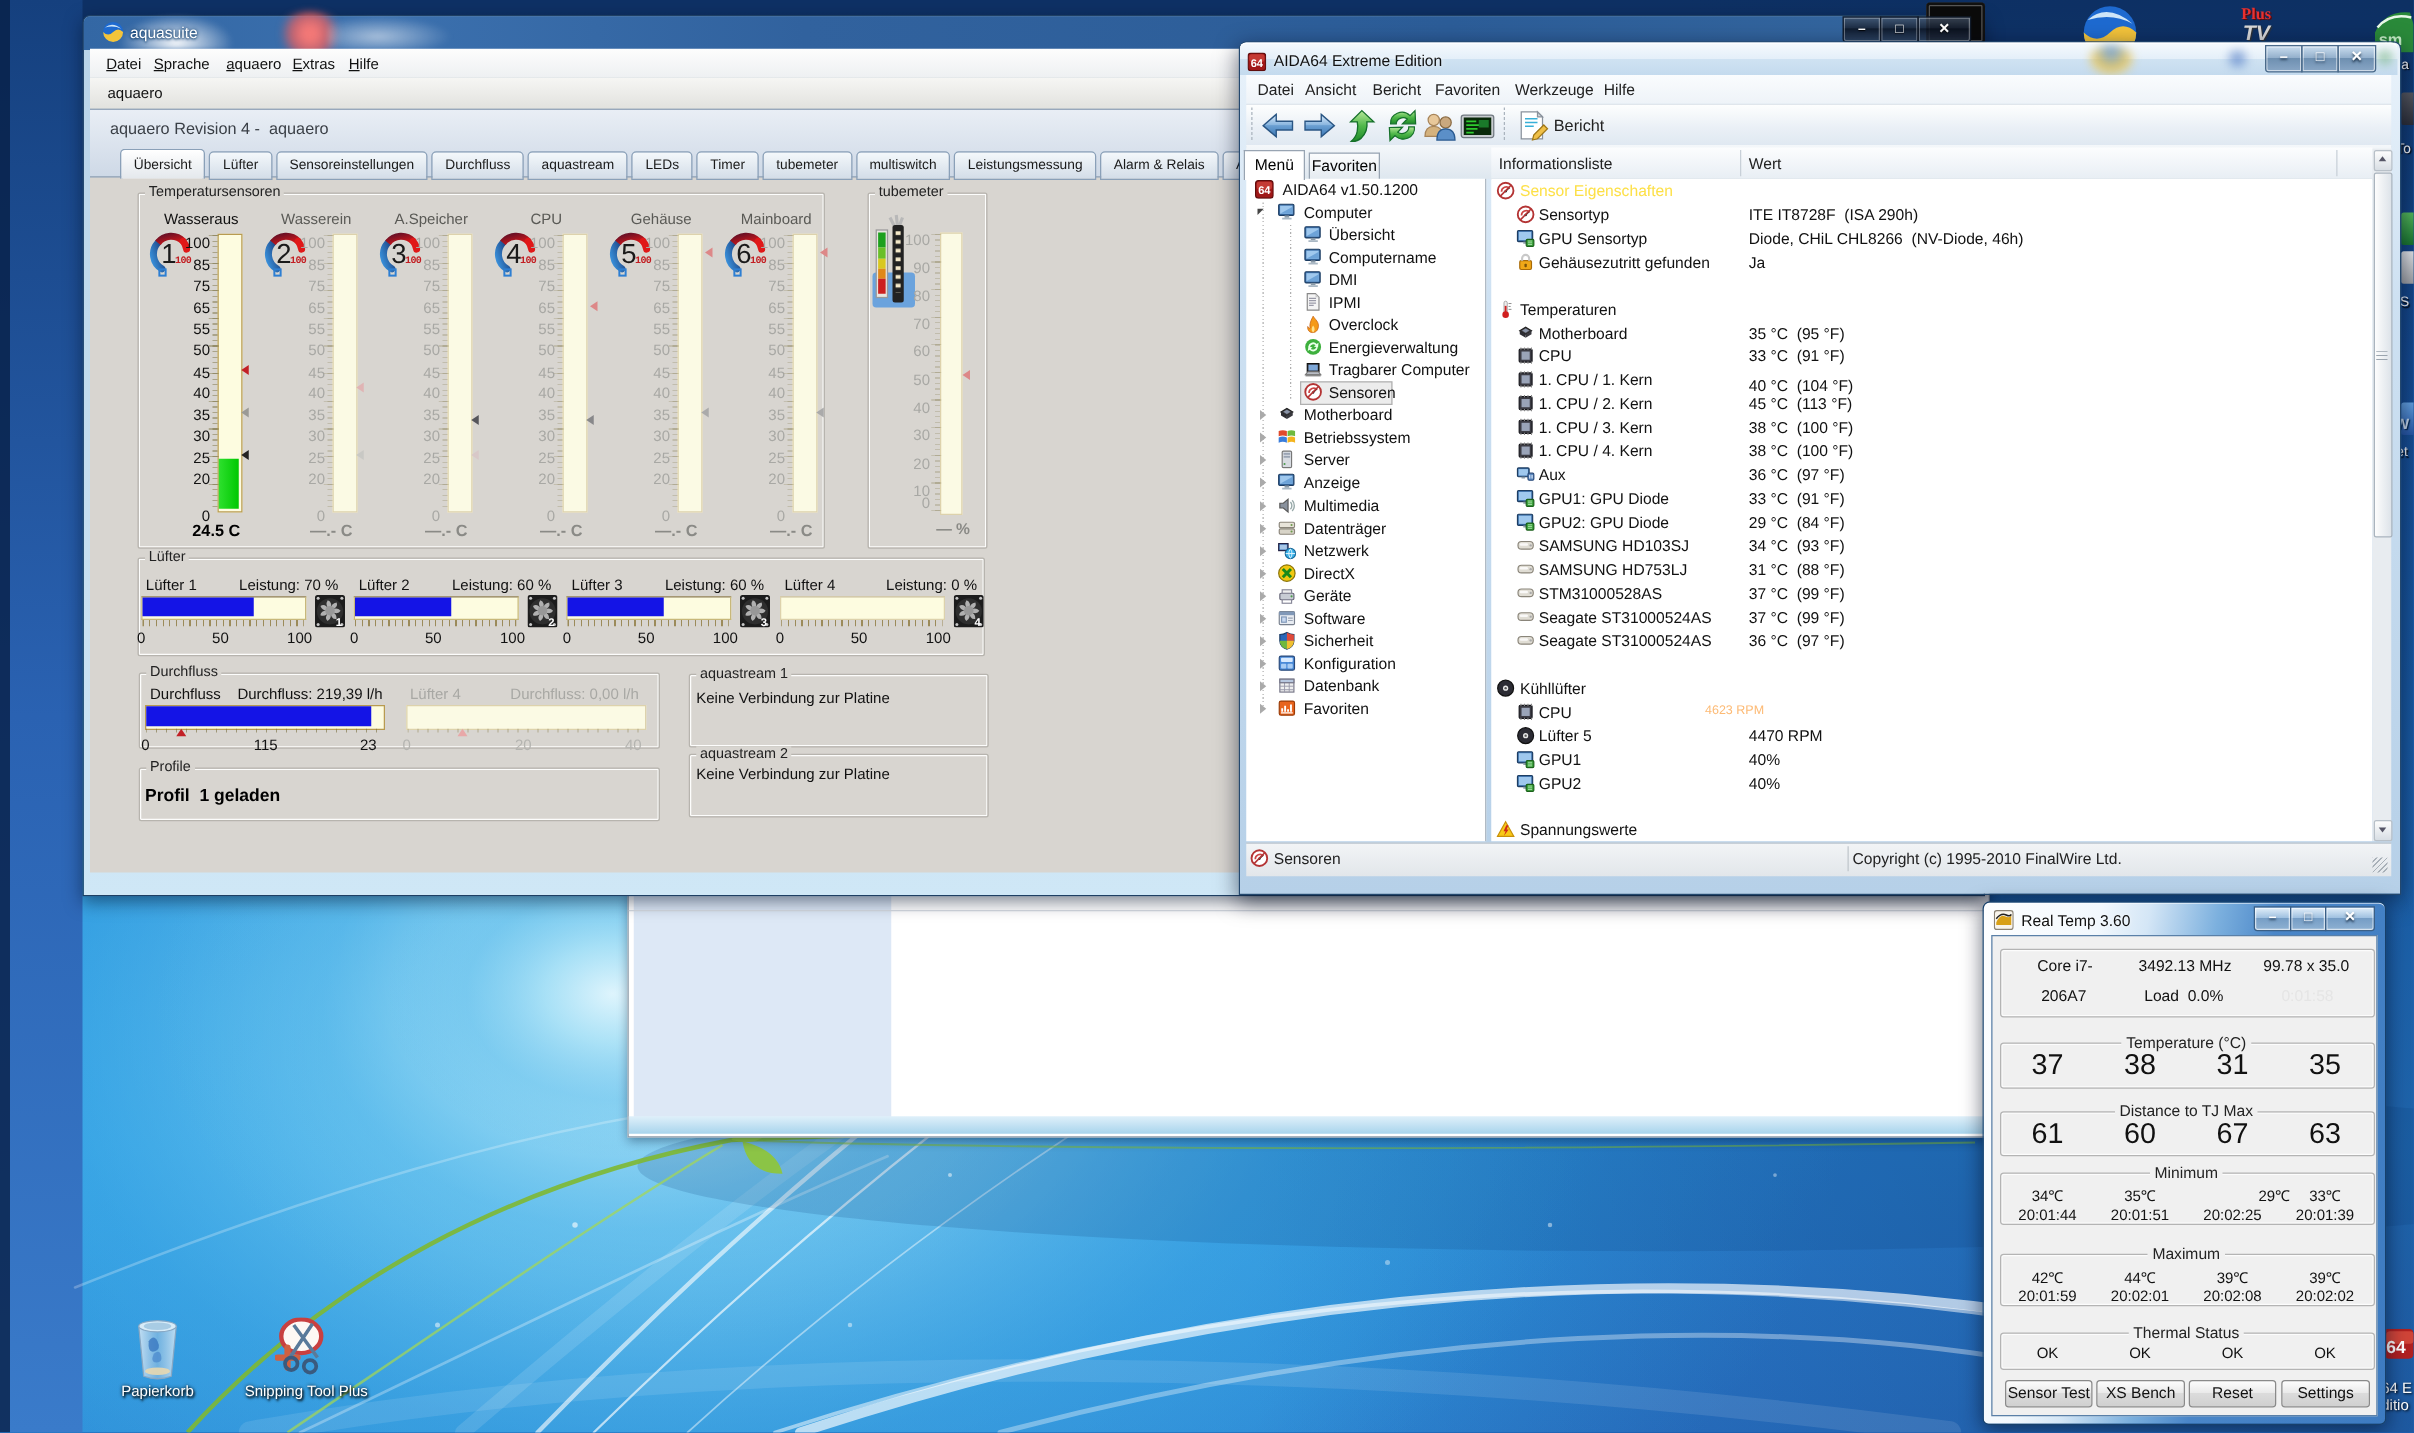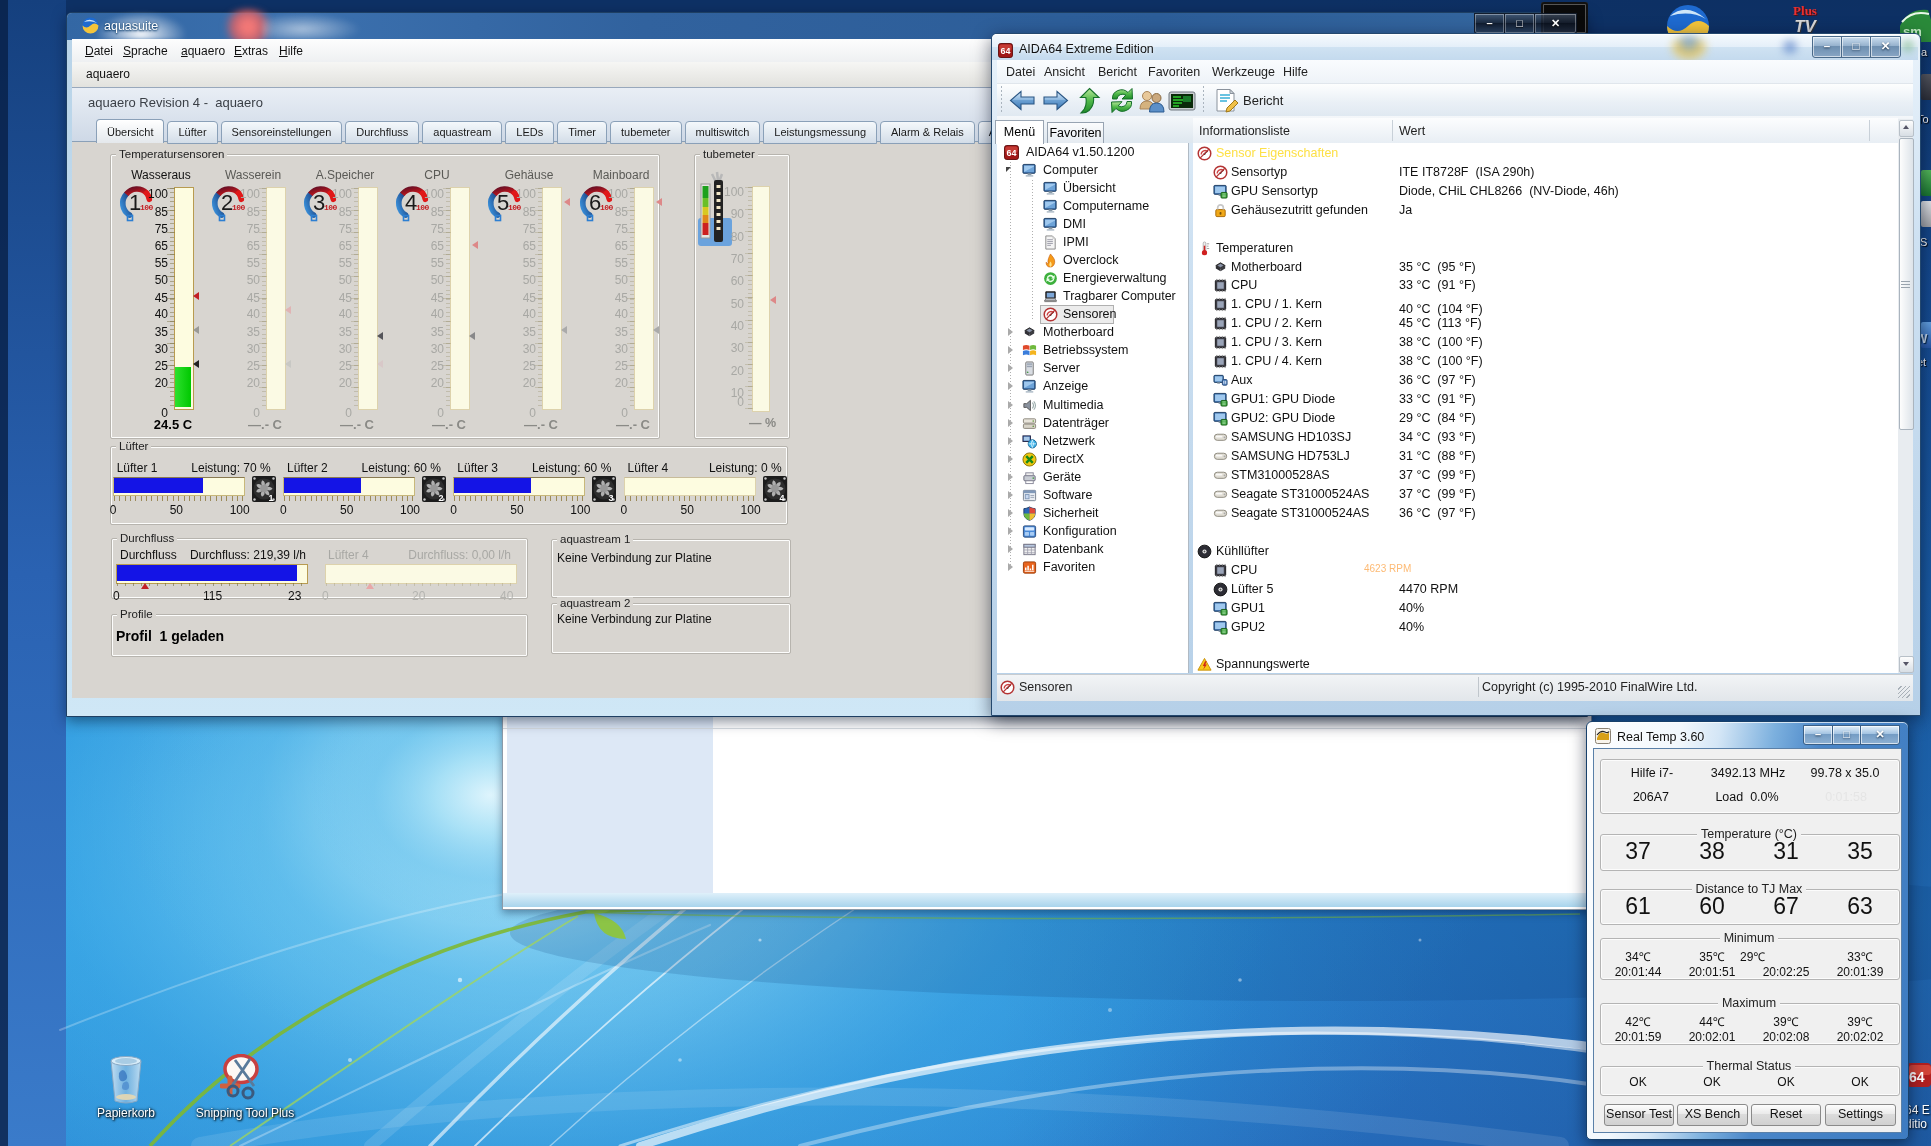--- a/index.html
+++ b/index.html
@@ -1053,37 +1053,37 @@
     <div class="a" style="left:1600px;top:834px;width:298px;height:35px;border:1px solid #b4b4b4;border-radius:3px;box-shadow:inset 0 0 0 1px #fcfcfc"></div>
     <div class="a" style="left:1600px;top:827px;width:298px;text-align:center;font-size:12.5px;color:#222"><span style="background:#f0f0f0;padding:0 4px">Temperature (°C)</span></div>
     <div class="a" style="left:1600px;top:889px;width:298px;height:34px;border:1px solid #b4b4b4;border-radius:3px;box-shadow:inset 0 0 0 1px #fcfcfc"></div>
     <div class="a" style="left:1600px;top:882px;width:298px;text-align:center;font-size:12.5px;color:#222"><span style="background:#f0f0f0;padding:0 4px">Distance to TJ Max</span></div>
     <div class="a" style="left:1600px;top:938px;width:298px;height:40px;border:1px solid #b4b4b4;border-radius:3px;box-shadow:inset 0 0 0 1px #fcfcfc"></div>
     <div class="a" style="left:1600px;top:931px;width:298px;text-align:center;font-size:12.5px;color:#222"><span style="background:#f0f0f0;padding:0 4px">Minimum</span></div>
     <div class="a" style="left:1600px;top:1003px;width:298px;height:40px;border:1px solid #b4b4b4;border-radius:3px;box-shadow:inset 0 0 0 1px #fcfcfc"></div>
     <div class="a" style="left:1600px;top:996px;width:298px;text-align:center;font-size:12.5px;color:#222"><span style="background:#f0f0f0;padding:0 4px">Maximum</span></div>
     <div class="a" style="left:1600px;top:1066px;width:298px;height:28px;border:1px solid #b4b4b4;border-radius:3px;box-shadow:inset 0 0 0 1px #fcfcfc"></div>
     <div class="a" style="left:1600px;top:1059px;width:298px;text-align:center;font-size:12.5px;color:#222"><span style="background:#f0f0f0;padding:0 4px">Thermal Status</span></div>
-    <div class="a" style="left:1606px;top:766px;width:92px;text-align:center;font-size:12.5px;color:#111;white-space:nowrap">Hilfe i7-</div>
+    <div class="a" style="left:1606px;top:766px;width:92px;text-align:center;font-size:12.5px;color:#111;white-space:nowrap">Core i7-</div>
     <div class="a" style="left:1702px;top:766px;width:92px;text-align:center;font-size:12.5px;color:#111;white-space:nowrap">3492.13 MHz</div>
     <div class="a" style="left:1799px;top:766px;width:92px;text-align:center;font-size:12.5px;color:#111;white-space:nowrap">99.78 x 35.0</div>
     <div class="a" style="left:1605px;top:790px;width:92px;text-align:center;font-size:12.5px;color:#111;white-space:nowrap">206A7</div>
     <div class="a" style="left:1701px;top:790px;width:92px;text-align:center;font-size:12.5px;color:#111;white-space:nowrap">Load&nbsp;&nbsp;0.0%</div>
     <div class="a" style="left:1800px;top:790px;width:92px;text-align:center;font-size:12.5px;color:#e5e5e5;white-space:nowrap">0:01:58</div>
     <div class="a" style="left:1592px;top:838px;width:92px;text-align:center;font-size:23px;color:#111;white-space:nowrap">37</div>
     <div class="a" style="left:1666px;top:838px;width:92px;text-align:center;font-size:23px;color:#111;white-space:nowrap">38</div>
     <div class="a" style="left:1740px;top:838px;width:92px;text-align:center;font-size:23px;color:#111;white-space:nowrap">31</div>
     <div class="a" style="left:1814px;top:838px;width:92px;text-align:center;font-size:23px;color:#111;white-space:nowrap">35</div>
     <div class="a" style="left:1592px;top:893px;width:92px;text-align:center;font-size:23px;color:#111;white-space:nowrap">61</div>
     <div class="a" style="left:1666px;top:893px;width:92px;text-align:center;font-size:23px;color:#111;white-space:nowrap">60</div>
     <div class="a" style="left:1740px;top:893px;width:92px;text-align:center;font-size:23px;color:#111;white-space:nowrap">67</div>
     <div class="a" style="left:1814px;top:893px;width:92px;text-align:center;font-size:23px;color:#111;white-space:nowrap">63</div>
     <div class="a" style="left:1592px;top:948px;width:92px;text-align:center;font-size:12px;color:#111;white-space:nowrap">34℃</div>
     <div class="a" style="left:1666px;top:948px;width:92px;text-align:center;font-size:12px;color:#111;white-space:nowrap">35℃</div>
-    <div class="a" style="left:1740px;top:948px;width:92px;text-align:left;font-size:12px;color:#111;white-space:nowrap">29℃</div>
+    <div class="a" style="left:1740px;top:948px;width:92px;text-align:right;font-size:12px;color:#111;white-space:nowrap">29℃</div>
     <div class="a" style="left:1814px;top:948px;width:92px;text-align:center;font-size:12px;color:#111;white-space:nowrap">33℃</div>
     <div class="a" style="left:1592px;top:965px;width:92px;text-align:center;font-size:12px;color:#111;white-space:nowrap">20:01:44</div>
     <div class="a" style="left:1666px;top:965px;width:92px;text-align:center;font-size:12px;color:#111;white-space:nowrap">20:01:51</div>
     <div class="a" style="left:1740px;top:965px;width:92px;text-align:center;font-size:12px;color:#111;white-space:nowrap">20:02:25</div>
     <div class="a" style="left:1814px;top:965px;width:92px;text-align:center;font-size:12px;color:#111;white-space:nowrap">20:01:39</div>
     <div class="a" style="left:1592px;top:1013px;width:92px;text-align:center;font-size:12px;color:#111;white-space:nowrap">42℃</div>
     <div class="a" style="left:1666px;top:1013px;width:92px;text-align:center;font-size:12px;color:#111;white-space:nowrap">44℃</div>
     <div class="a" style="left:1740px;top:1013px;width:92px;text-align:center;font-size:12px;color:#111;white-space:nowrap">39℃</div>
     <div class="a" style="left:1814px;top:1013px;width:92px;text-align:center;font-size:12px;color:#111;white-space:nowrap">39℃</div>
     <div class="a" style="left:1592px;top:1030px;width:92px;text-align:center;font-size:12px;color:#111;white-space:nowrap">20:01:59</div>

